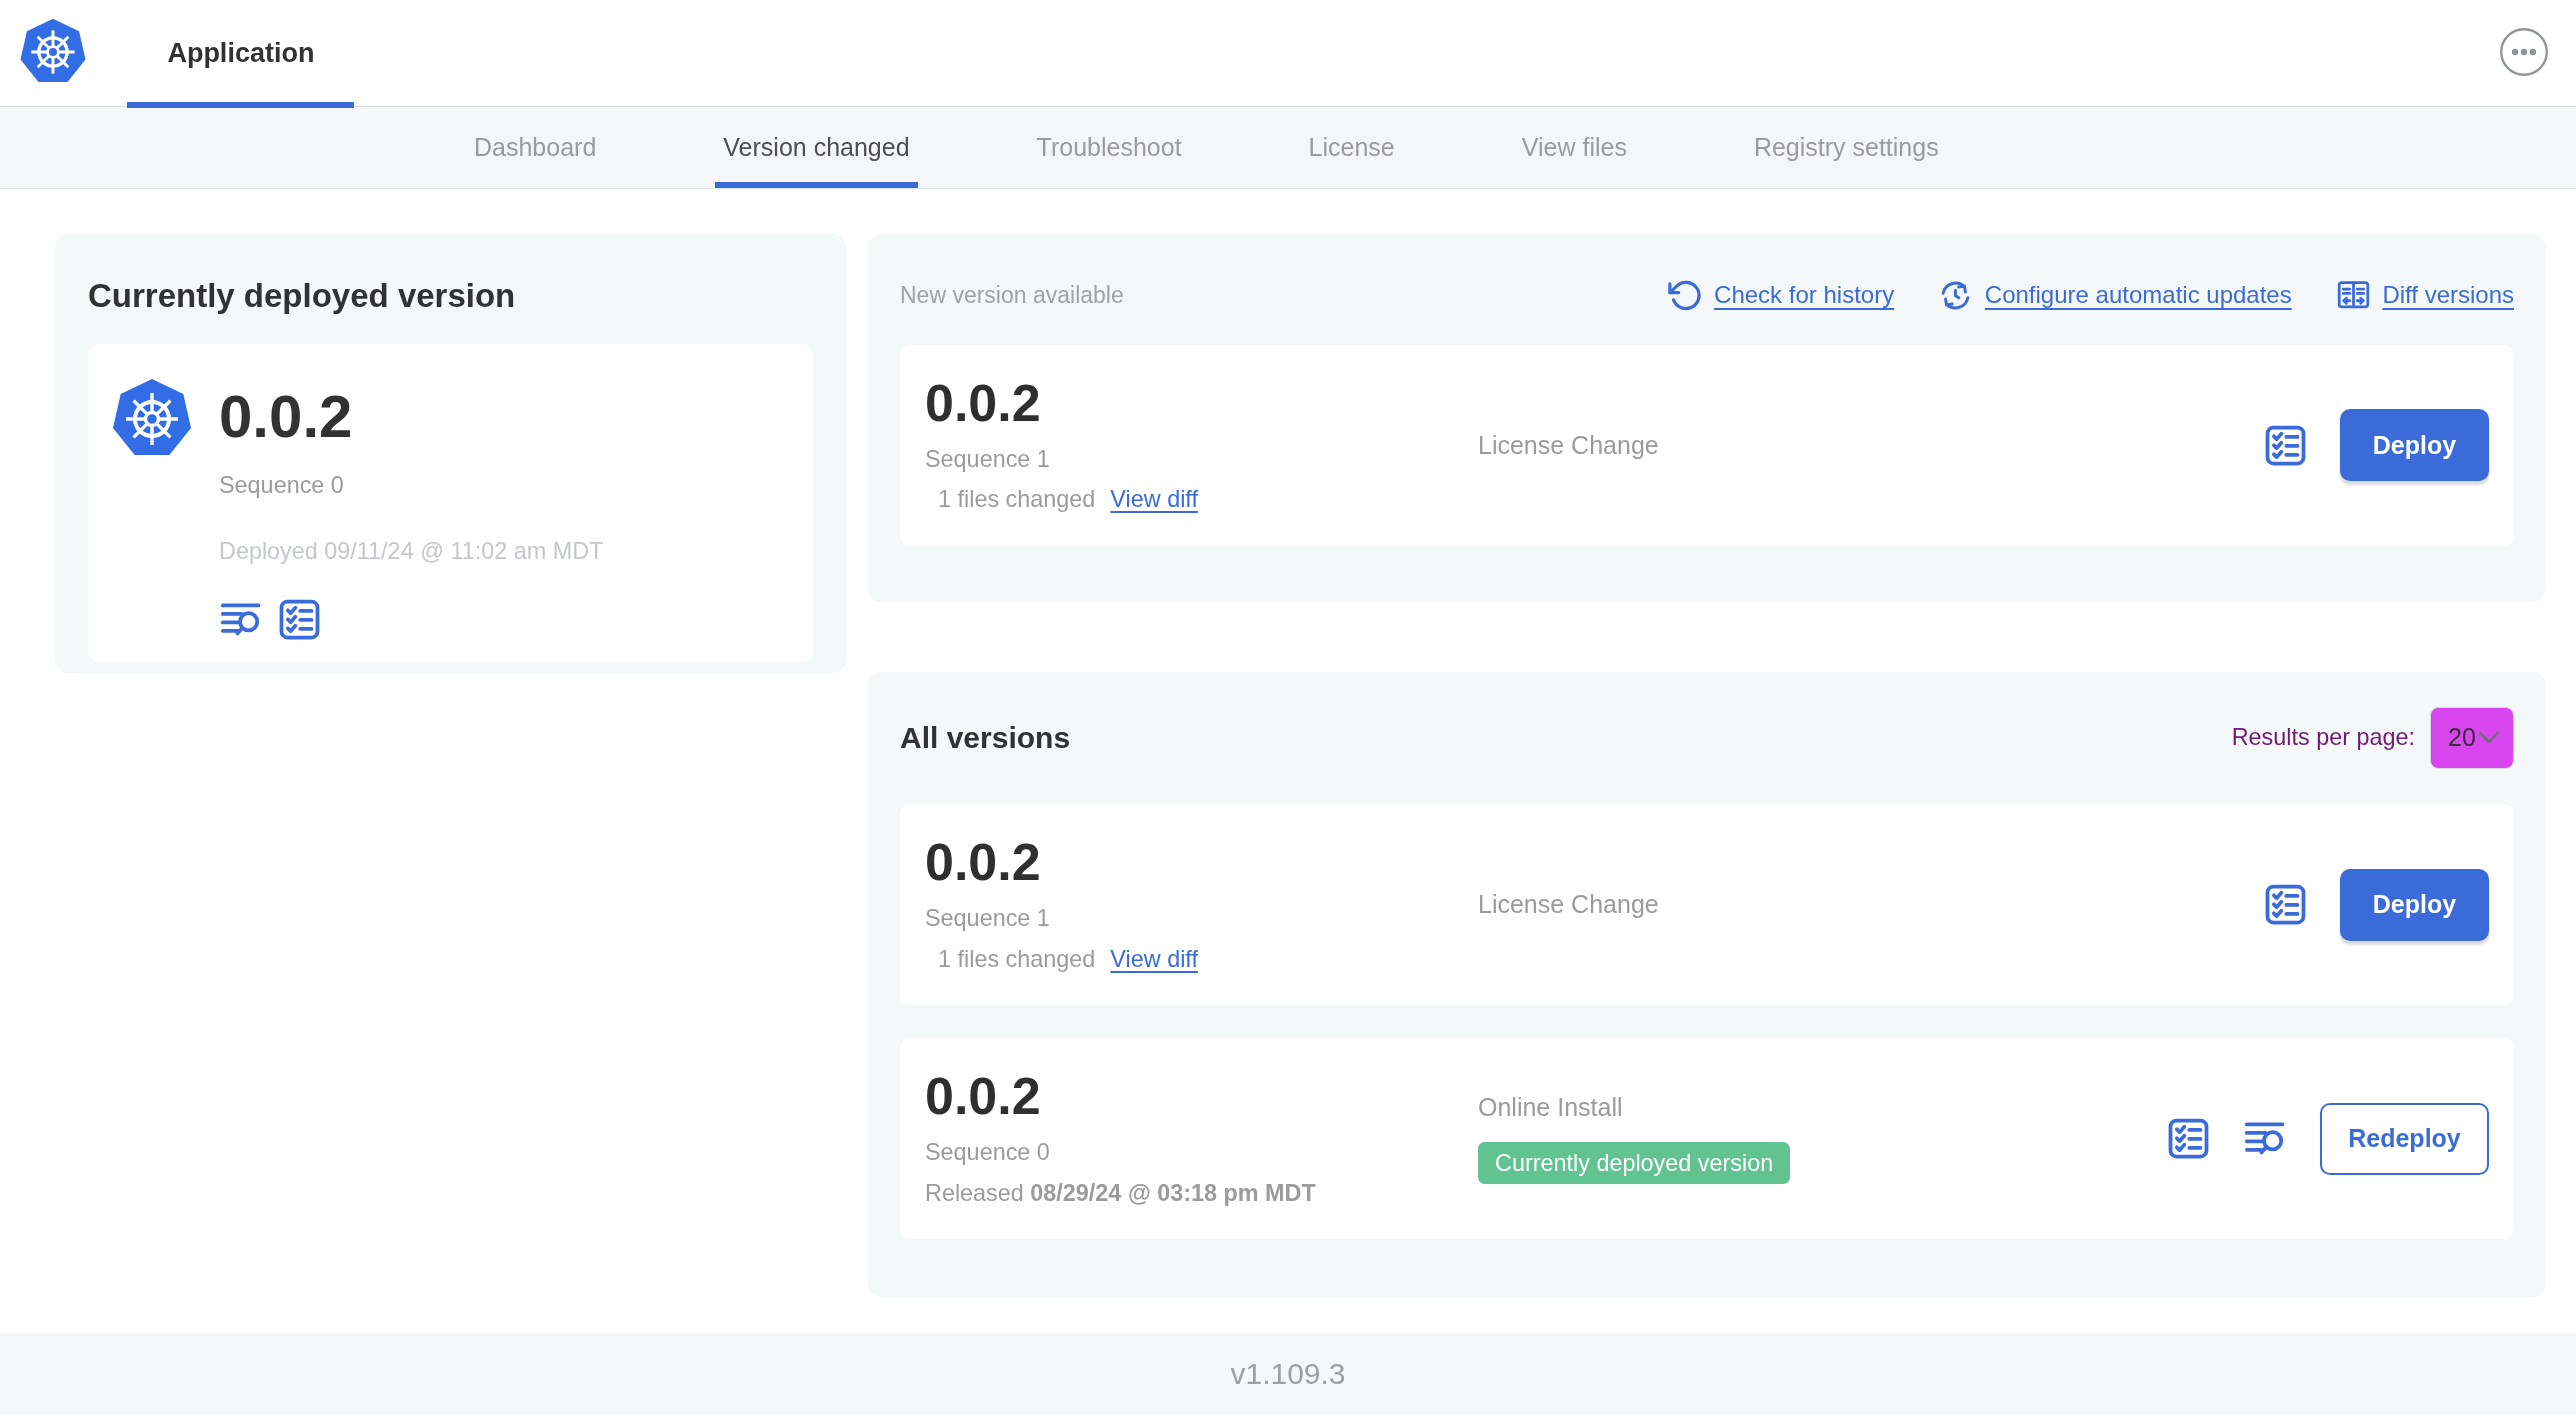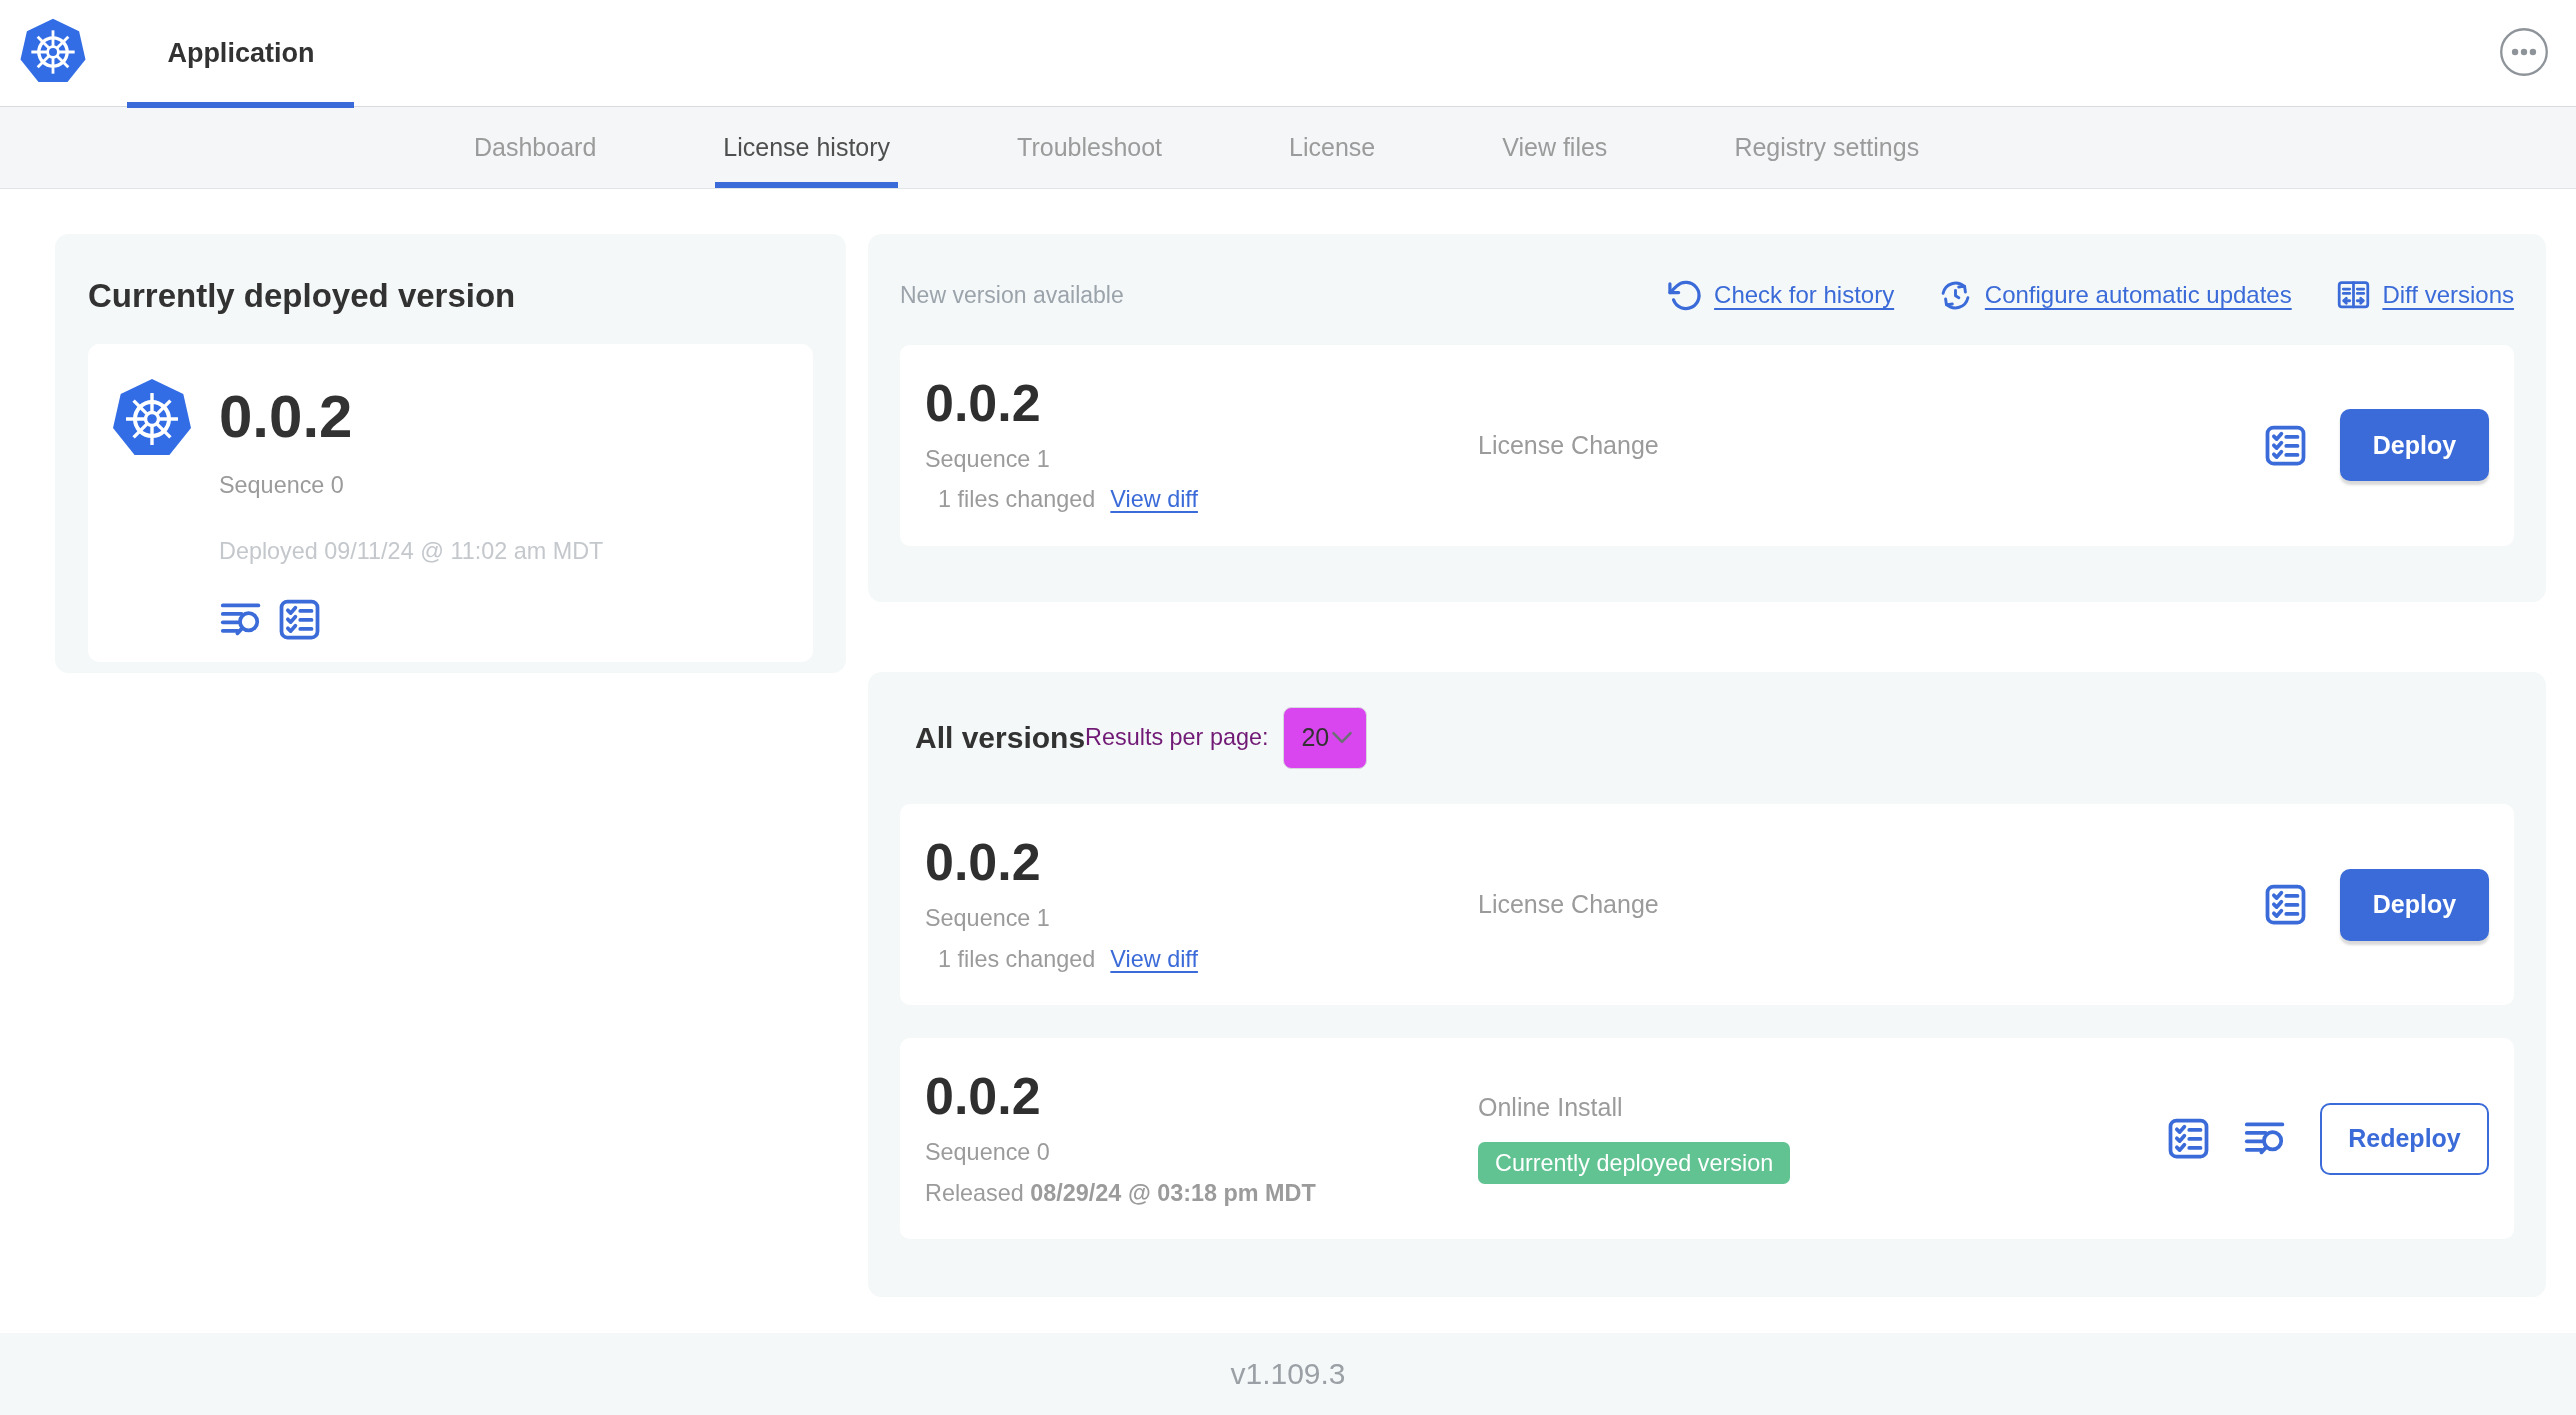--- a/index.html
+++ b/index.html
@@ -53,21 +53,21 @@
   .files-row{font-size:23.4px;color:#9b9b9b;margin-top:13.4px;display:flex;align-items:baseline;margin-left:13px;}
   .view-diff{color:#3b6bd8;font-weight:500;text-decoration:underline;text-underline-offset:4.2px;margin-left:15px;}
   .source-col{flex:1;display:flex;flex-direction:column;align-items:flex-start;gap:20px;}
   .source-label{font-size:25px;font-weight:500;color:#9b9b9b;}
   .badge-green{background:#61c392;color:#fff;font-size:23.4px;line-height:42px;height:42px;padding:0 17px;border-radius:6.7px;white-space:nowrap;}
   .row-actions{display:flex;align-items:center;gap:32px;flex:0 0 auto;}
   .btn-deploy{width:149px;height:72px;background:#3b6bd8;border:none;border-radius:10px;color:#fff;font-size:25px;font-weight:600;cursor:pointer;box-shadow:0 3.3px 2.5px rgba(0,0,0,0.15);font-family:inherit;}
   .btn-redeploy{width:169px;height:72px;background:#fff;border:2.5px solid #3b6bd8;border-radius:10px;color:#3b6bd8;font-size:25px;font-weight:600;cursor:pointer;font-family:inherit;box-sizing:border-box;}
   
   .all-versions{margin-top:70px;height:625px;padding:32px;}
-  .av-head{display:flex;align-items:center;height:67px;margin-bottom:33px;margin-left:15px;}
+  .av-head{display:flex;justify-content:space-between;align-items:center;height:67px;margin-bottom:33px;}
   .av-title{font-size:30px;font-weight:700;color:#323232;margin:0;}
   .rpp{display:flex;align-items:center;gap:15px;}
   .rpp-label{font-size:23.4px;color:#701a75;}
   .select-box{width:84px;height:62px;background:#d946ef;border:1.7px solid #d7dadd;border-radius:8.4px;display:flex;align-items:center;justify-content:space-between;padding:0 13.4px 0 17px;box-sizing:border-box;cursor:pointer;}
   .select-value{font-size:25px;color:#323232;}
   .chev{width:22px;height:15px;color:#6b7075;}
   .row-gap{margin-top:33px;}
   .released-row{font-size:23.4px;color:#9b9b9b;margin-top:13.4px;}
   .released-bold{font-weight:700;}
   
@@ -155,21 +155,21 @@
         <use href="#i-ellipsis"></use>
       </svg>
   </button>
 </header>
 
 <nav class="subnav">
   <div class="tab">
       <span>Dashboard</span>
     </div>
   <div class="tab active">
-      <span>License history</span>
+      <span>Version changed</span>
     </div>
   <div class="tab">
       <span>Troubleshoot</span>
     </div>
   <div class="tab">
       <span>License</span>
     </div>
   <div class="tab">
       <span>View files</span>
     </div>

